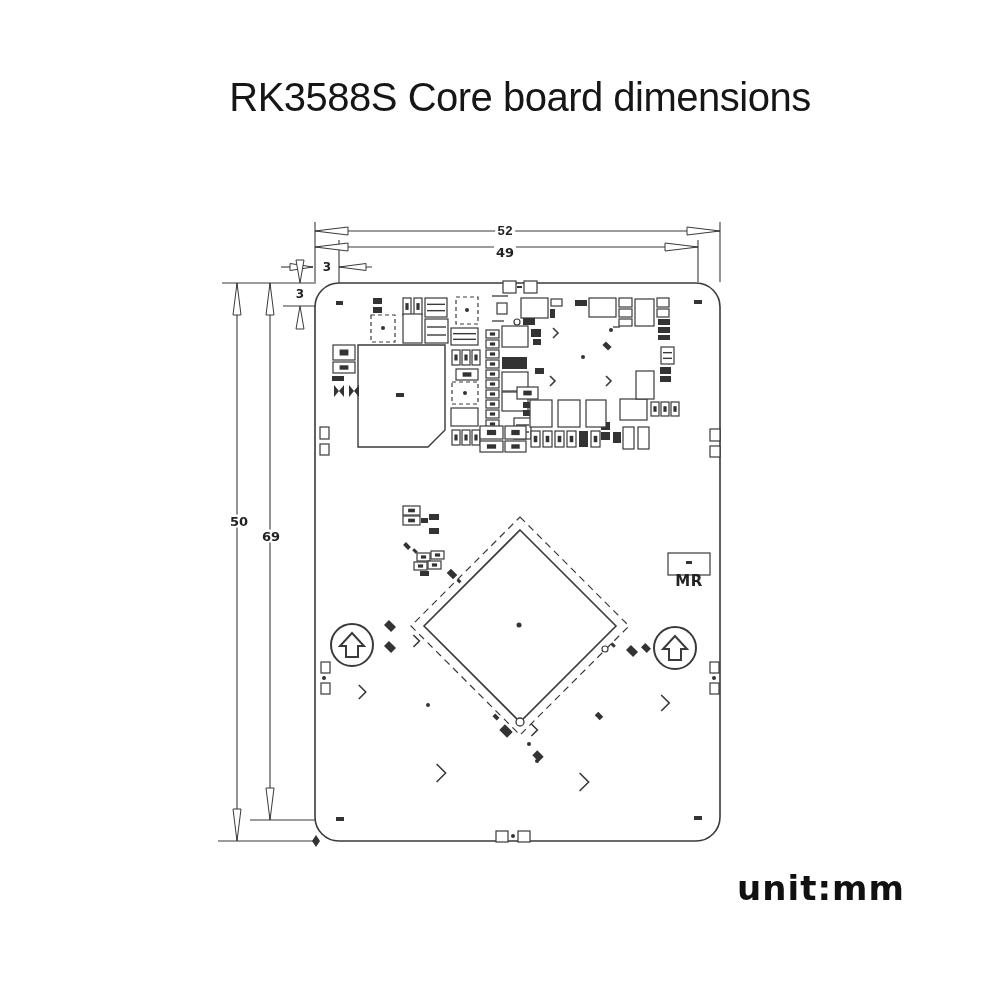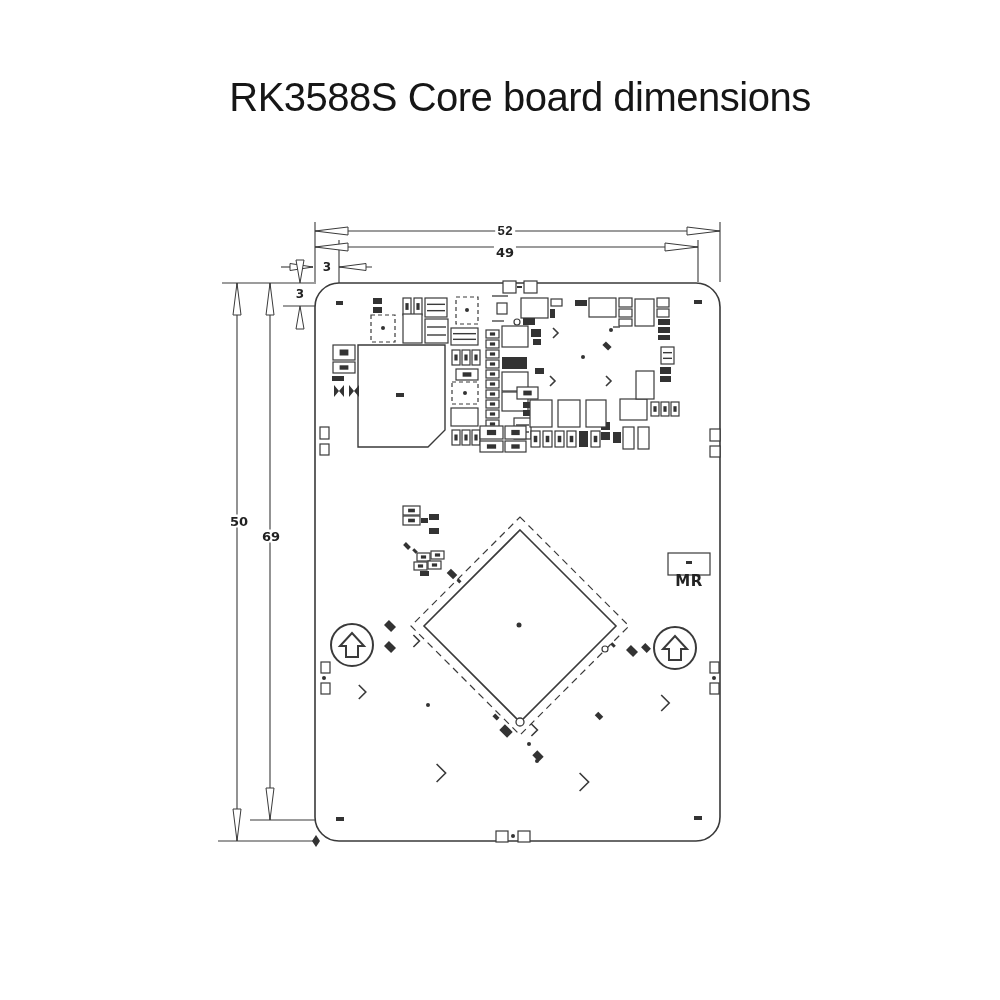--- a/index.html
+++ b/index.html
@@ -296,13 +296,14 @@
 
   <div class="dim" style="left:505px;top:231px;font-family:Liberation Mono, monospace;">52</div>
   <div class="dim" style="left:505px;top:252px;">49</div>
   <div class="dim small" style="left:327px;top:267px;">3</div>
   <div class="dim small" style="left:300px;top:294px;">3</div>
   <div class="dim" style="left:239px;top:521px;">50</div>
   <div class="dim" style="left:271px;top:536px;">69</div>
 
   <div class="mrlab" style="left:689px;top:581px;">MR</div>
 
+  <div class="unit">unit:mm</div>
 </div>
 
 </body></html>

